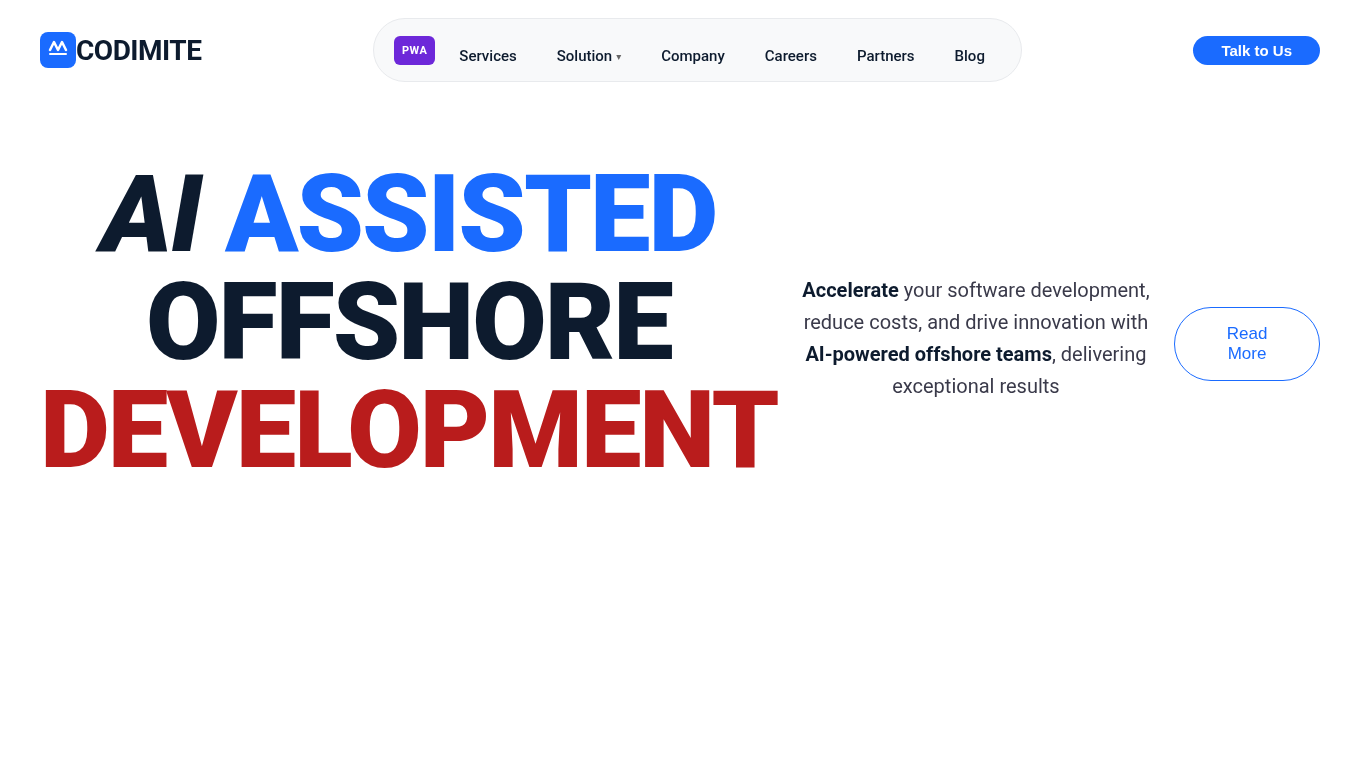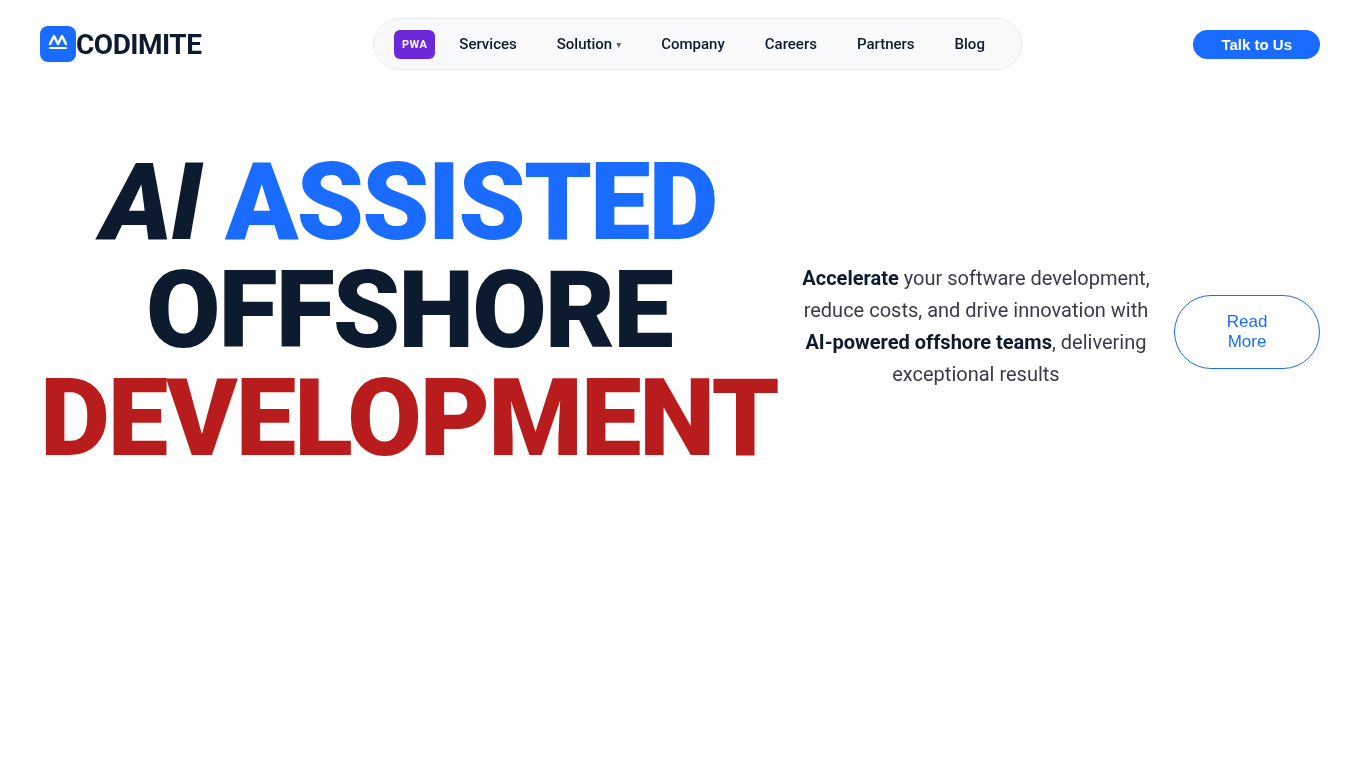--- a/index.html
+++ b/index.html
@@ -66,20 +66,21 @@
       font-size: 15px;
       font-weight: 500;
       color: #0d1b2e;
       text-decoration: none;
       border-radius: 8px;
       cursor: pointer;
       display: flex;
       align-items: center;
       gap: 4px;
       transition: background 0.15s;
+      margin-top: 12px;
     }
 
     .nav-link .chevron {
       font-size: 10px;
       color: #666;
     }
 
     .talk-btn {
       background: #1a6bff;
       color: white;

